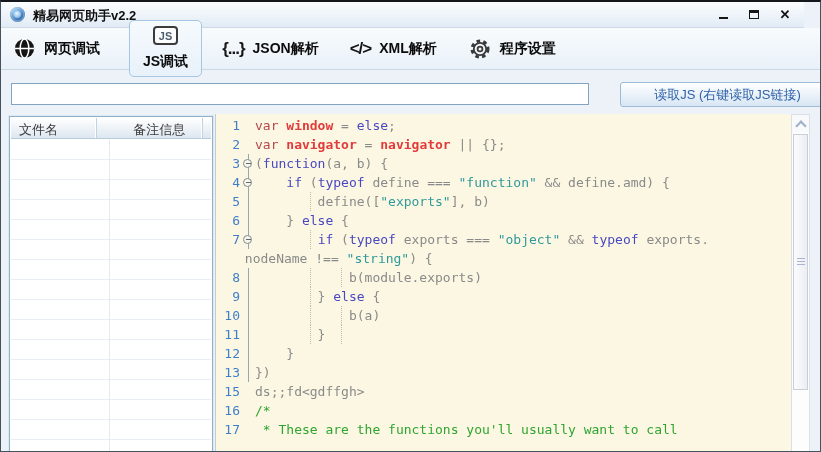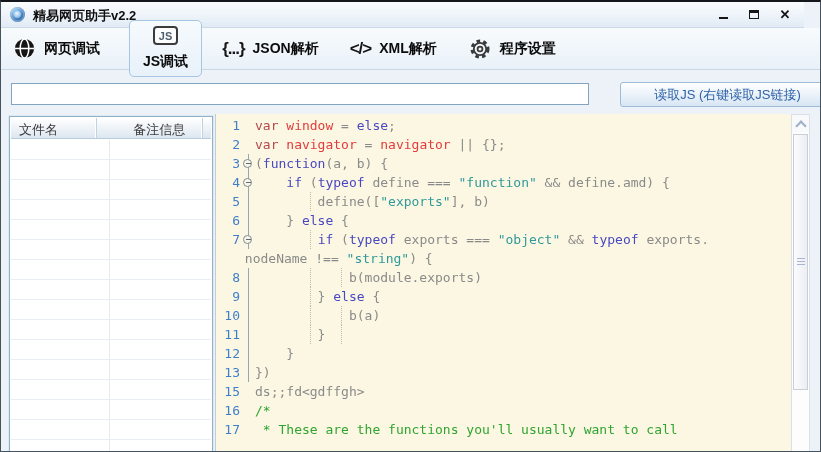--- a/index.html
+++ b/index.html
@@ -67,21 +67,21 @@
   .lfold{width:13px;flex:none;position:relative;}
   .rail{position:absolute;left:6px;top:0;bottom:0;width:1px;background:#95a6b5;}
   .fmark{position:absolute;left:1px;top:5px;width:9px;height:9px;border:1px solid #7c8c9c;
     border-radius:50%;background:var(--edbg,#fcf7e3);z-index:1;}
   .fmark::after{content:'';position:absolute;left:2px;top:3px;width:5px;height:1px;background:#5a6a78;}
   .lcode{position:relative;white-space:pre;flex:1;color:var(--plain,#8a8a8a);}
   .crow.wrap .lcode{margin-left:-18px;}
   .iguide{position:absolute;top:0;bottom:0;width:0;border-left:1px dotted #bcbca6;}
   .tk-kw{color:var(--kw,#4848c0);}
   .tk-var{color:var(--varkw,#b2484e);}
-  .tk-id{color:var(--ident,#e23b3b);font-weight:normal;}
+  .tk-id{color:var(--ident,#e23b3b);font-weight:bold;}
   .tk-str{color:var(--str,#2f9a9a);}
   .tk-cmt{color:var(--cmt,#2fa52f);}
   .tk-pln{color:var(--plain,#8a8a8a);}
 
   
   .vscroll{position:absolute;left:790px;top:112px;width:19px;height:340px;
     background:#fdfdfd;border:1px solid #dae0e6;}
   .vs-up{position:absolute;top:0;left:0;right:0;height:17px;background:#f7f9fb;}
   .vs-up::after{content:'';position:absolute;left:5px;top:7px;width:6px;height:6px;
     border-left:2px solid #9fb0c8;border-top:2px solid #9fb0c8;transform:rotate(45deg);}

